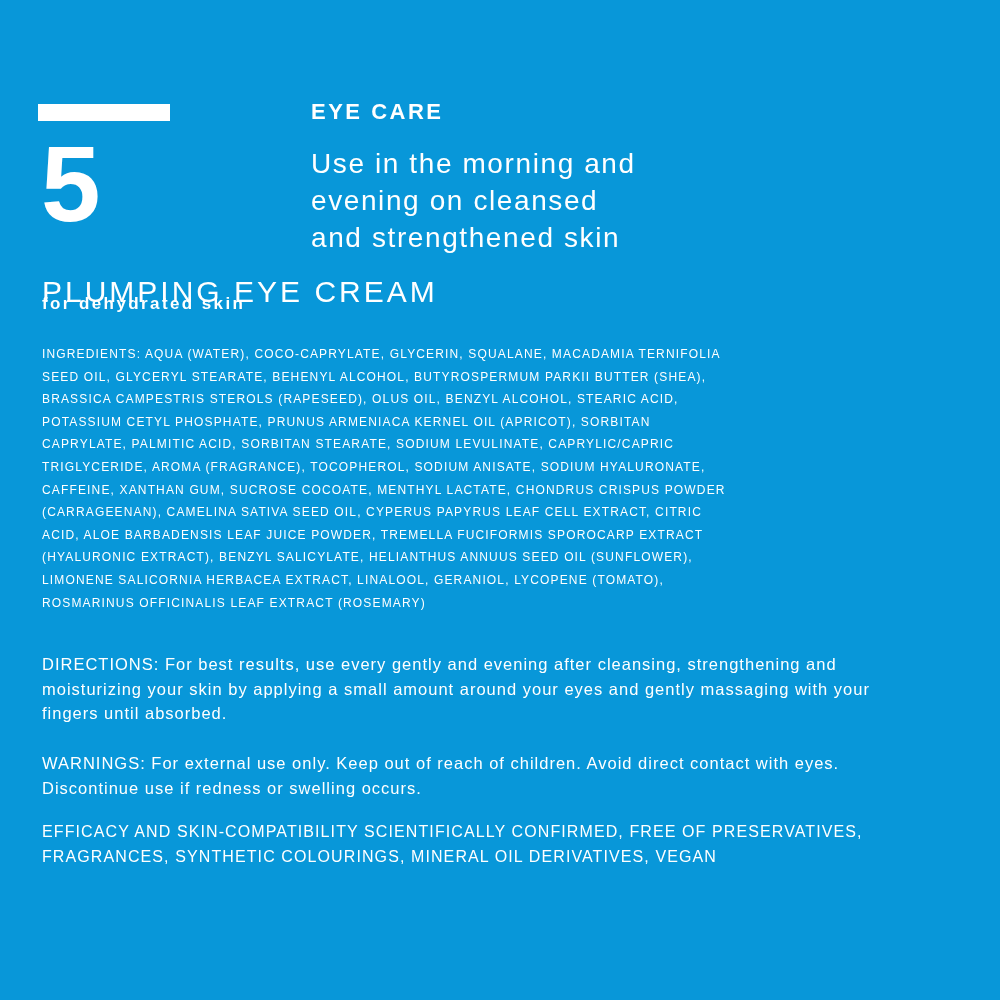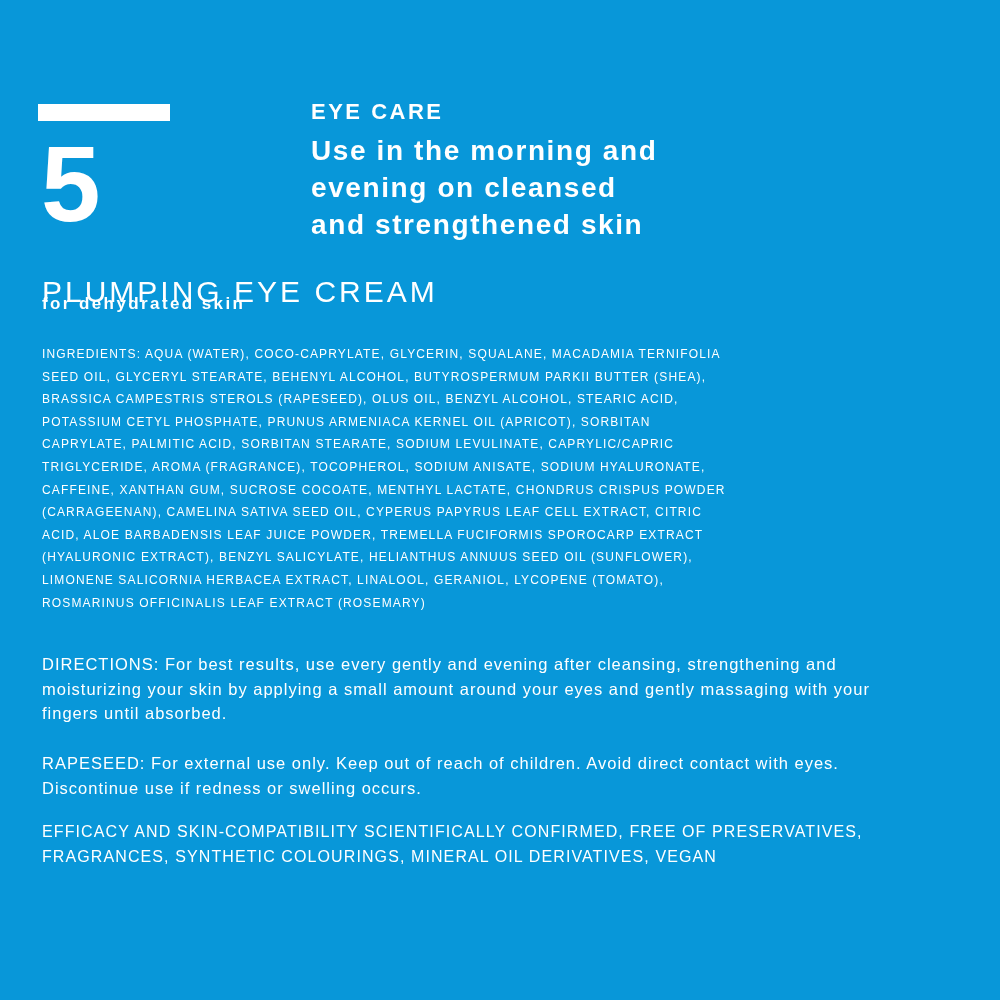--- a/index.html
+++ b/index.html
@@ -33,23 +33,23 @@
     position: absolute;
     left: 311px; top: 100px;
   }
   .category-title {
     font-size: 22px;
     font-weight: 700;
     letter-spacing: 2.5px;
     line-height: 1.1;
   }
   .category-subtitle {
-    margin-top: 8px;
+    margin-top: 21px;
     font-size: 28px;
-    font-weight: 700;
+    font-weight: 400;
     letter-spacing: 1.6px;
     line-height: 37px;
     white-space: pre-line;
   }
   .product-name {
     position: absolute;
     left: 42px; top: 275px;
     font-size: 30px;
     font-weight: 400;
     letter-spacing: 3px;
@@ -132,19 +132,19 @@
 (CARRAGEENAN), CAMELINA SATIVA SEED OIL, CYPERUS PAPYRUS LEAF CELL EXTRACT, CITRIC
 ACID, ALOE BARBADENSIS LEAF JUICE POWDER, TREMELLA FUCIFORMIS SPOROCARP EXTRACT
 (HYALURONIC EXTRACT), BENZYL SALICYLATE, HELIANTHUS ANNUUS SEED OIL (SUNFLOWER),
 LIMONENE SALICORNIA HERBACEA EXTRACT, LINALOOL, GERANIOL, LYCOPENE (TOMATO),
 ROSMARINUS OFFICINALIS LEAF EXTRACT (ROSEMARY)</div>
 
   <div class="directions">DIRECTIONS: For best results, use every gently and evening after cleansing, strengthening and
 moisturizing your skin by applying a small amount around your eyes and gently massaging with your
 fingers until absorbed.</div>
 
-  <div class="warnings">RAPESEED: For external use only. Keep out of reach of children. Avoid direct contact with eyes.
+  <div class="warnings">WARNINGS: For external use only. Keep out of reach of children. Avoid direct contact with eyes.
 Discontinue use if redness or swelling occurs.</div>
 
   <div class="claims">EFFICACY AND SKIN-COMPATIBILITY SCIENTIFICALLY CONFIRMED, FREE OF PRESERVATIVES,
 FRAGRANCES, SYNTHETIC COLOURINGS, MINERAL OIL DERIVATIVES, VEGAN</div>
 
 </div>
 
 </body></html>

